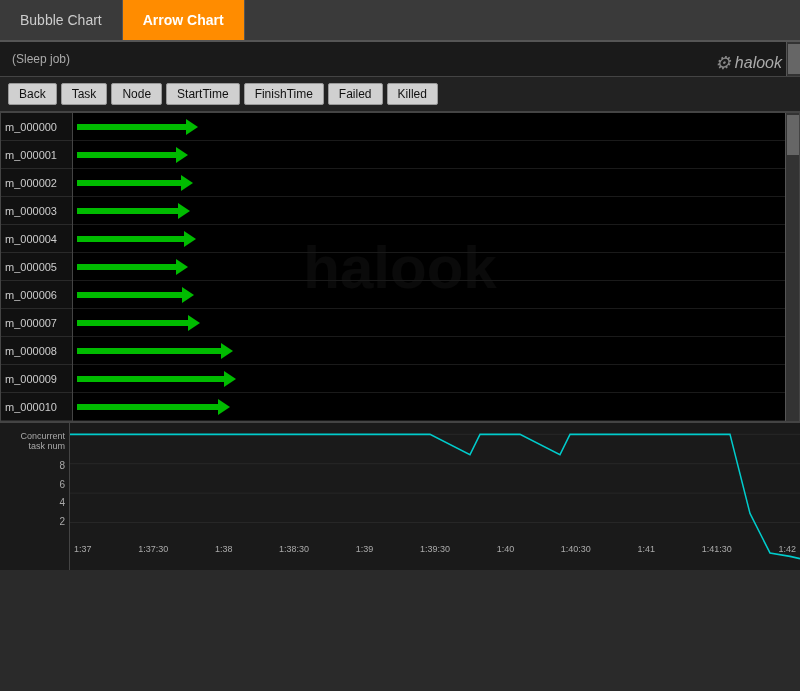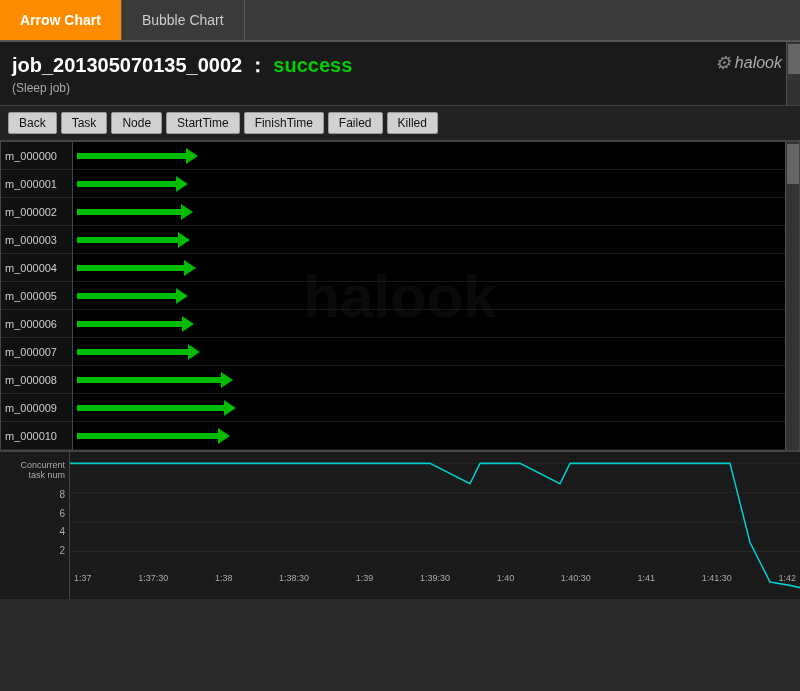--- a/index.html
+++ b/index.html
@@ -238,30 +238,25 @@
       font-weight: bold;
       pointer-events: none;
       user-select: none;
       white-space: nowrap;
     }
   </style>
 </head>
 <body>
 
 <div id="tab-bar">
+  <div class="tab">Bubble Chart</div>
   <div class="tab active">Arrow Chart</div>
-  <div class="tab">Bubble Chart</div>
 </div>
 
 <div id="info-panel">
-  <div class="job-title">
-    <span>job_201305070135_0002</span>
-    <span> ： </span>
-    <span class="success">success</span>
-  </div>
   <div class="sleep-label">(Sleep job)</div>
   <div class="halook-logo">
     <span class="gear">⚙</span>
     <span>halook</span>
   </div>
   <div class="scrollbar-stub">
     <div class="scrollbar-thumb"></div>
   </div>
 </div>
 

